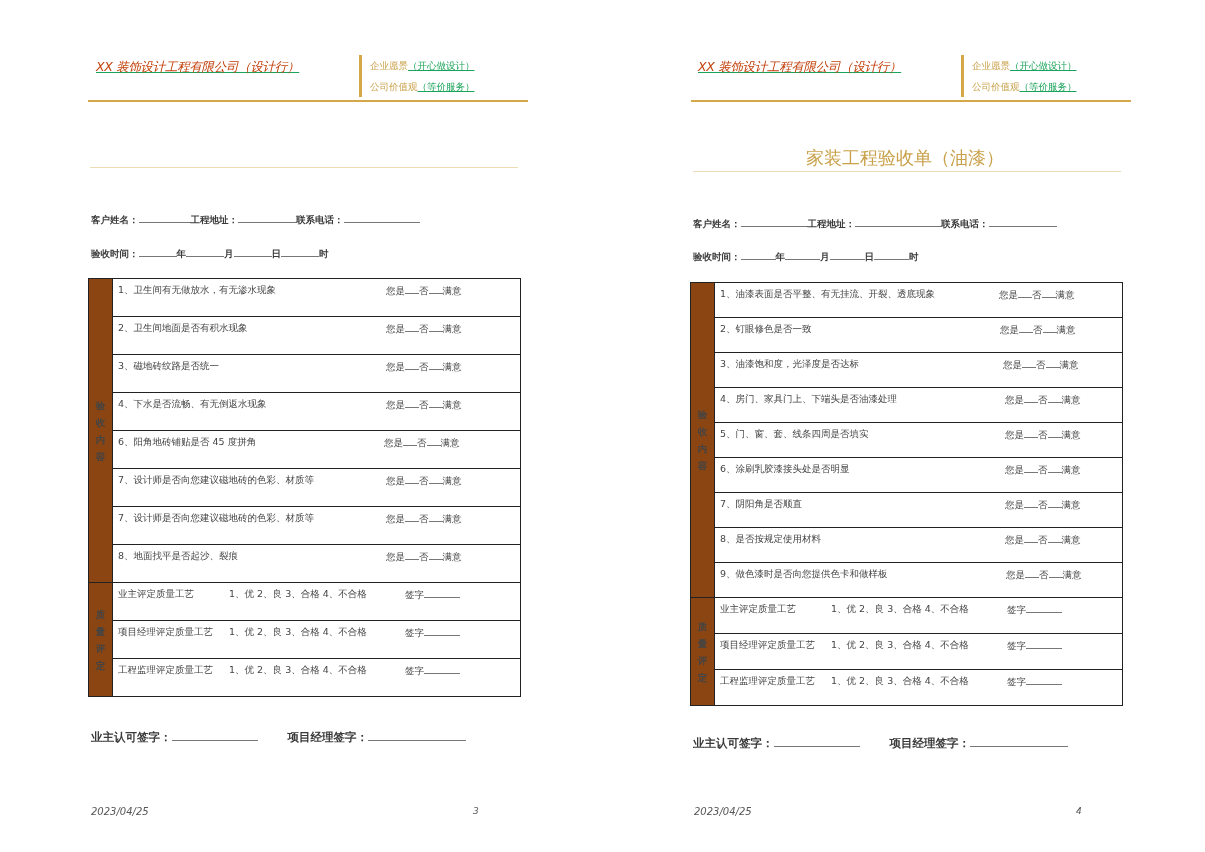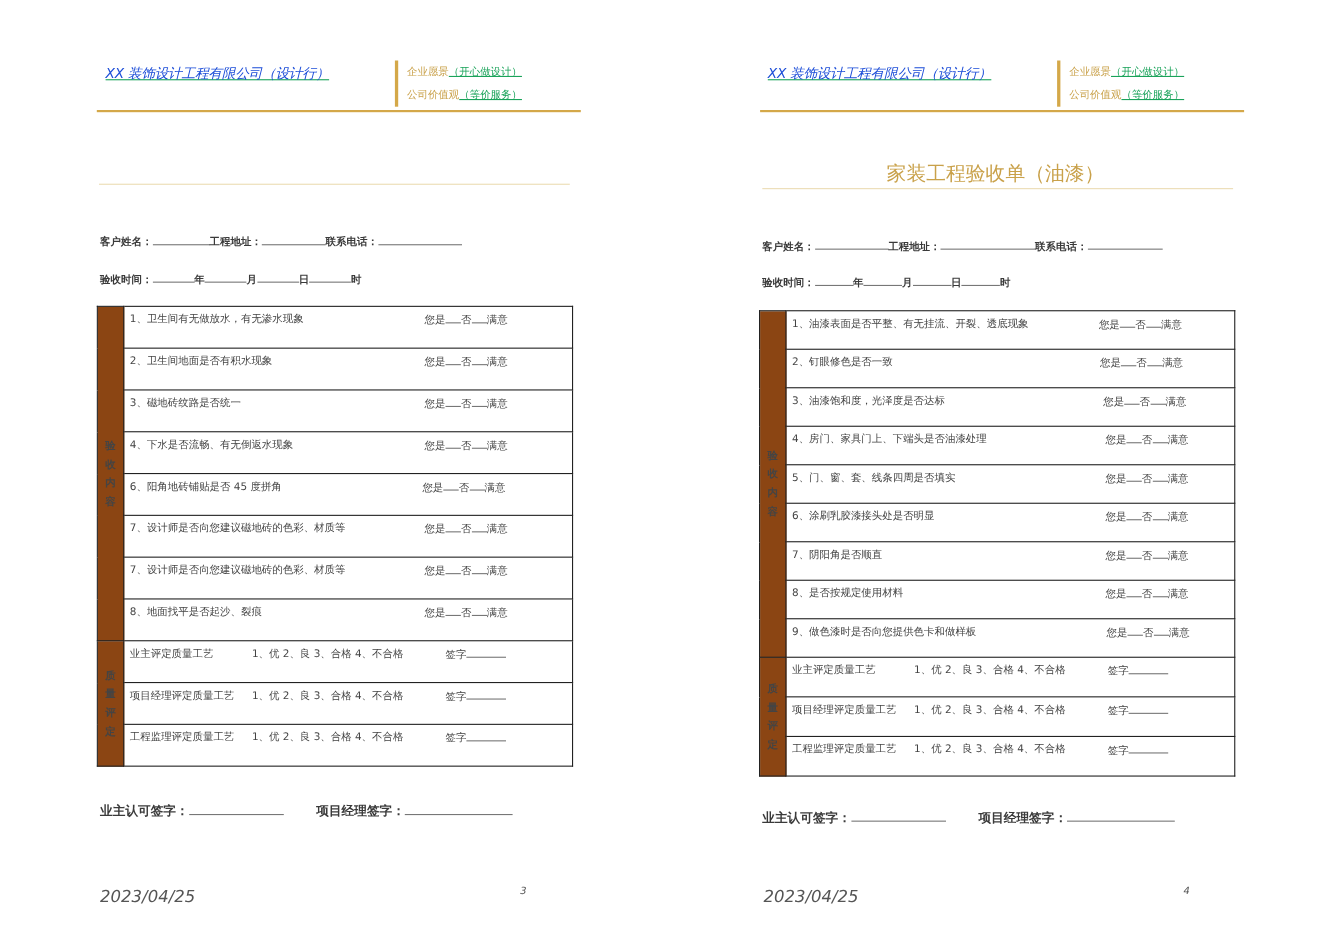--- a/index.html
+++ b/index.html
@@ -1,21 +1,21 @@
 <!DOCTYPE html>
 <html><head>
 <meta charset="utf-8">
 <style>
   html, body { margin:0; padding:0; background:#ffffff; }
   body { width:1205px; height:852px; position:relative; overflow:hidden; font-family:"DejaVu Sans", "Liberation Sans", sans-serif; color:#3a3a3a; }
   .page { position:absolute; top:0; width:602px; height:852px; }
   .page.left { left:0; }
   .page.right { left:602px; }
 
-  .company { position:absolute; font-style:italic; font-size:12.5px; color:#1d4ed8; text-decoration:underline; text-decoration-color:#1aa35a; white-space:nowrap; letter-spacing:-0.3px; }
+  .company { position:absolute; font-style:italic; font-size:12.5px; color:#c2410c; text-decoration:underline; text-decoration-color:#1aa35a; white-space:nowrap; letter-spacing:-0.3px; }
   .motto { position:absolute; border-left:3px solid #d4a849; padding-left:8px; font-size:9.5px; line-height:21px; white-space:nowrap; }
   .motto .gold { color:#c9a14a; }
   .motto .green { color:#1aa35a; text-decoration:underline; }
   .header-rule { position:absolute; height:2px; background:#d4a849; }
 
   .title { position:absolute; font-size:18px; color:#c9a14a; text-align:center; white-space:nowrap; }
   .title-rule { position:absolute; height:1px; background:#ecdcb4; }
 
   .info-line { position:absolute; font-size:9.5px; font-weight:bold; color:#3a3a3a; white-space:nowrap; }
   .blank { display:inline-block; border-bottom:1px solid #777; vertical-align:baseline; height:9px; }
@@ -29,21 +29,21 @@
   .item .a { position:absolute; top:5px; white-space:nowrap; }
   .u { display:inline-block; border-bottom:1px solid #777; width:14px; height:9px; }
   .eval .name { position:absolute; left:5px; top:5px; white-space:nowrap; }
   .eval .opts { position:absolute; top:5px; white-space:nowrap; }
   .eval .sig { position:absolute; top:5px; white-space:nowrap; }
   .sigline { display:inline-block; border-bottom:1px solid #777; width:36px; height:9px; }
 
   .bottom-sign { position:absolute; font-size:11.5px; font-weight:bold; color:#3a3a3a; white-space:nowrap; }
   .bottom-sign .sl { display:inline-block; border-bottom:1px solid #777; height:11px; vertical-align:baseline; }
 
-  .footer-date { position:absolute; font-size:15px; font-style:italic; color:#555; }
+  .footer-date { position:absolute; font-size:10px; font-style:italic; color:#555; }
   .footer-page { position:absolute; font-size:9px; font-style:italic; color:#555; }
 </style>
 </head>
 <body>
 
 <div class="page left">
   <div class="company" style="left:96px; top:59px;">XX 装饰设计工程有限公司（设计行）</div>
   <div class="motto" style="left:359px; top:55px;">
     <div><span class="gold">企业愿景</span><span class="green">（开心做设计）</span></div>
     <div><span class="gold">公司价值观</span><span class="green">（等价服务）</span></div>

